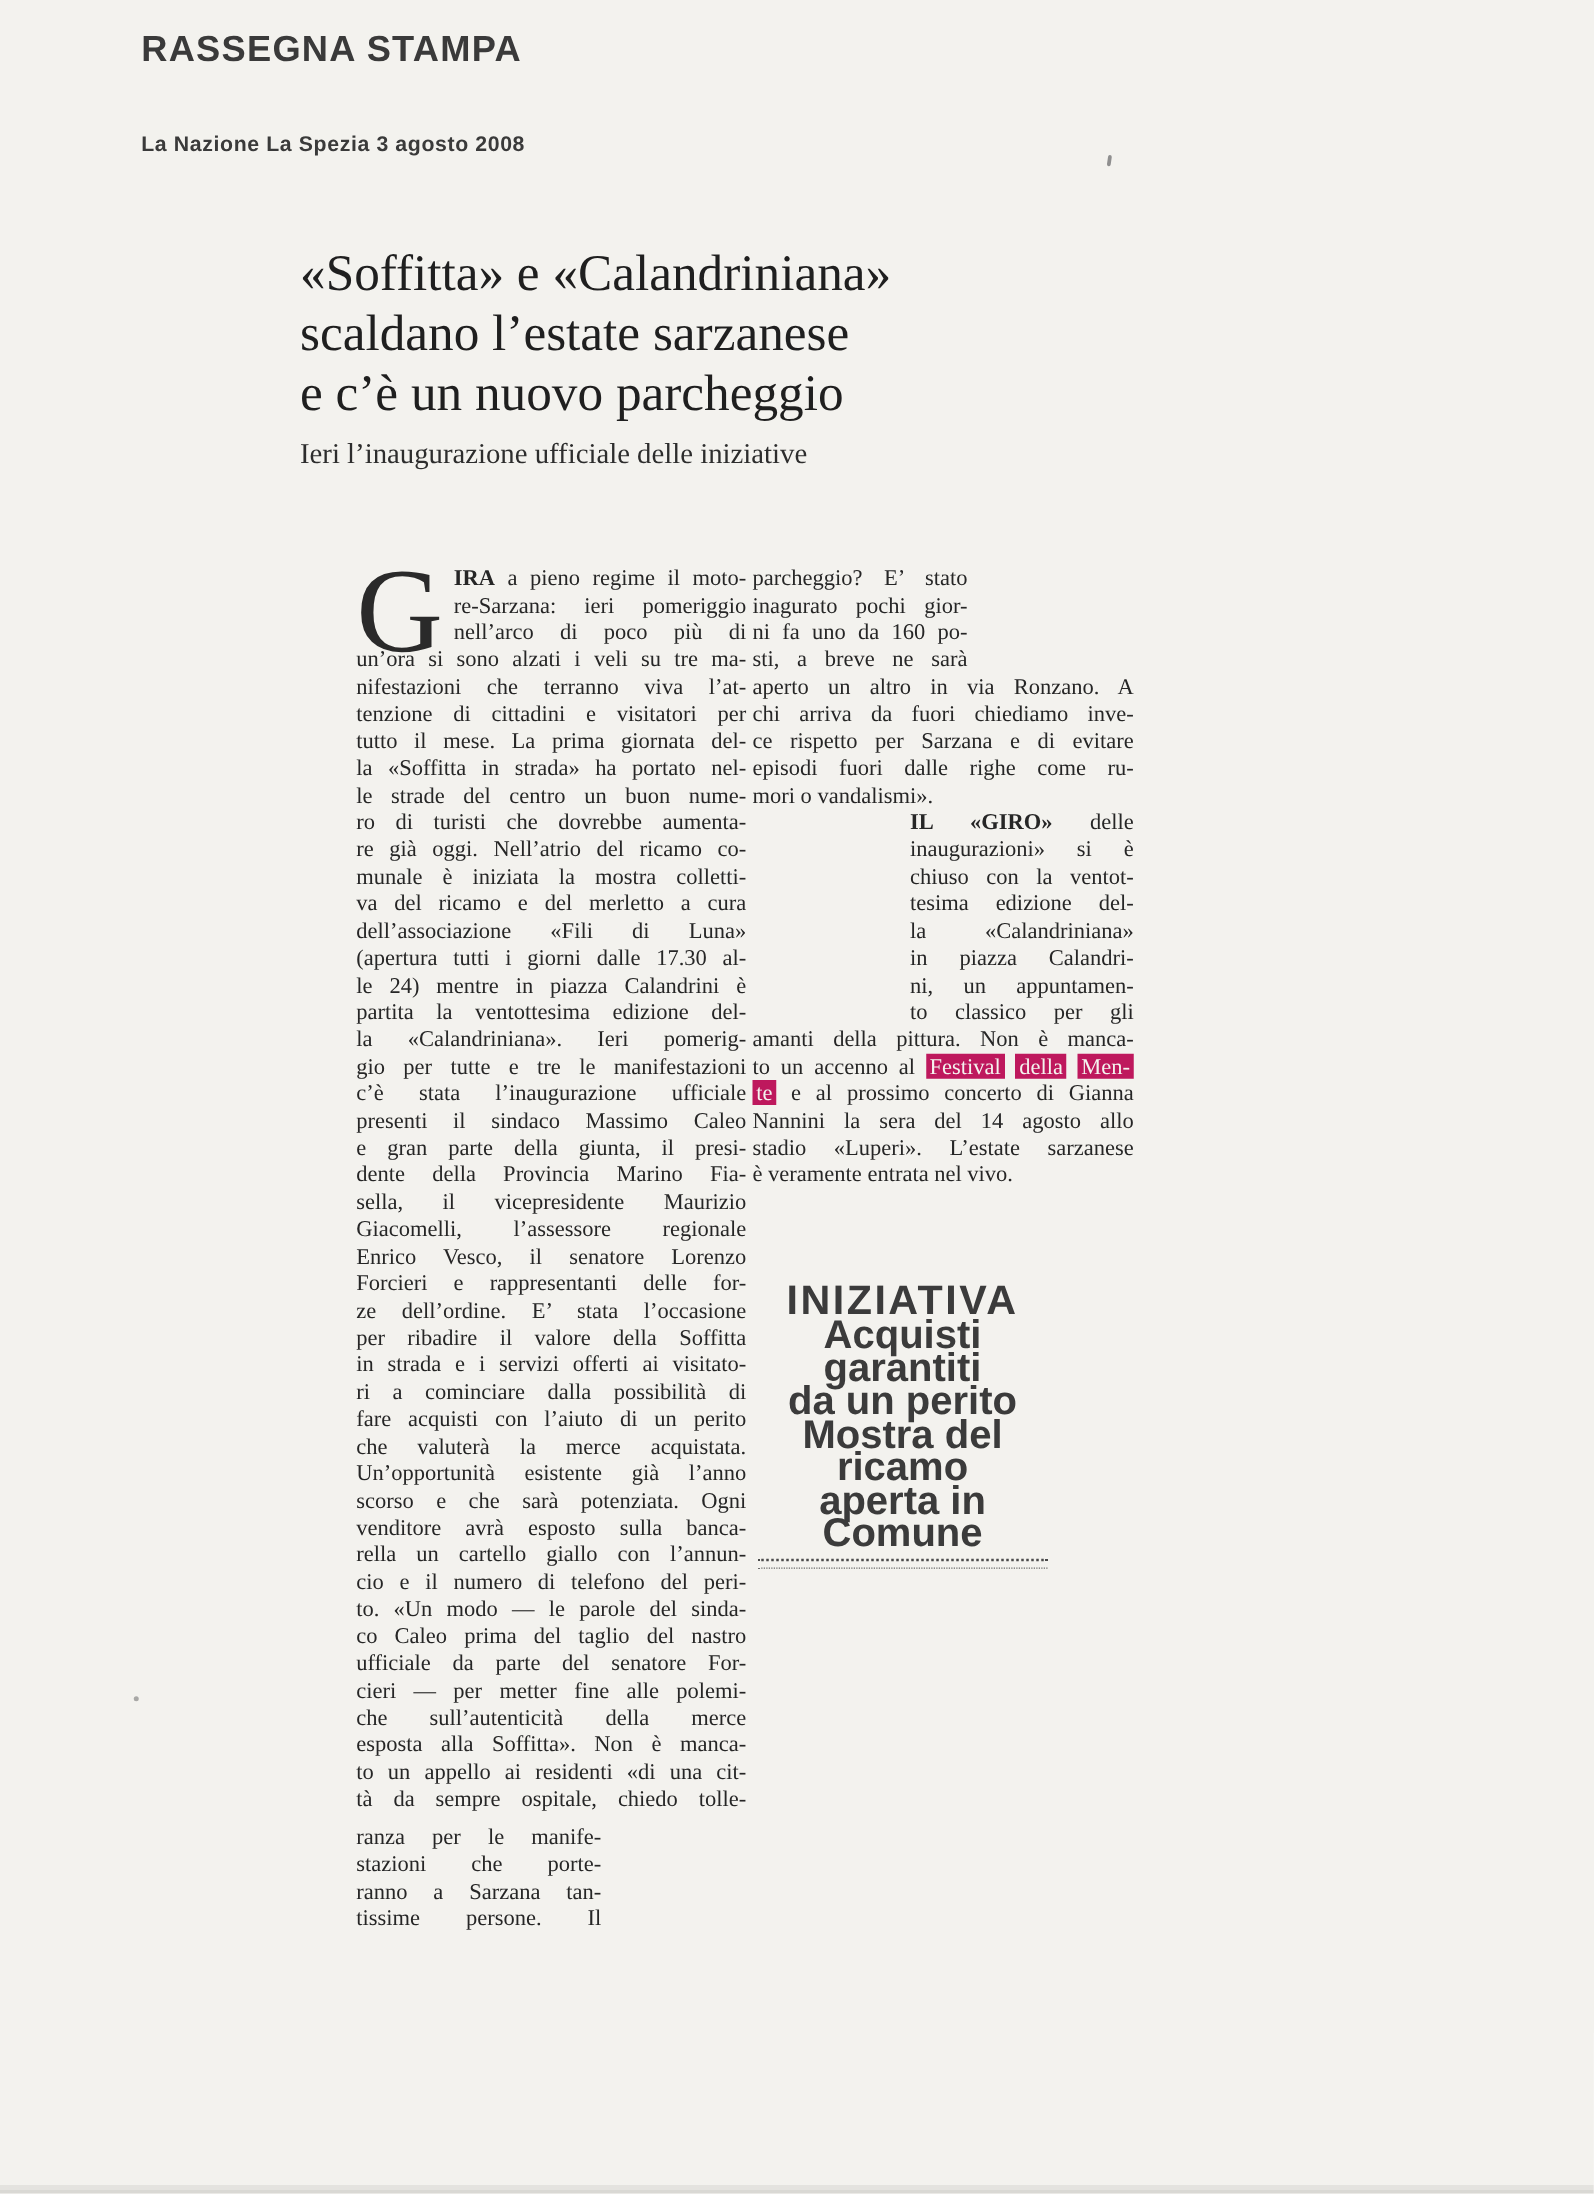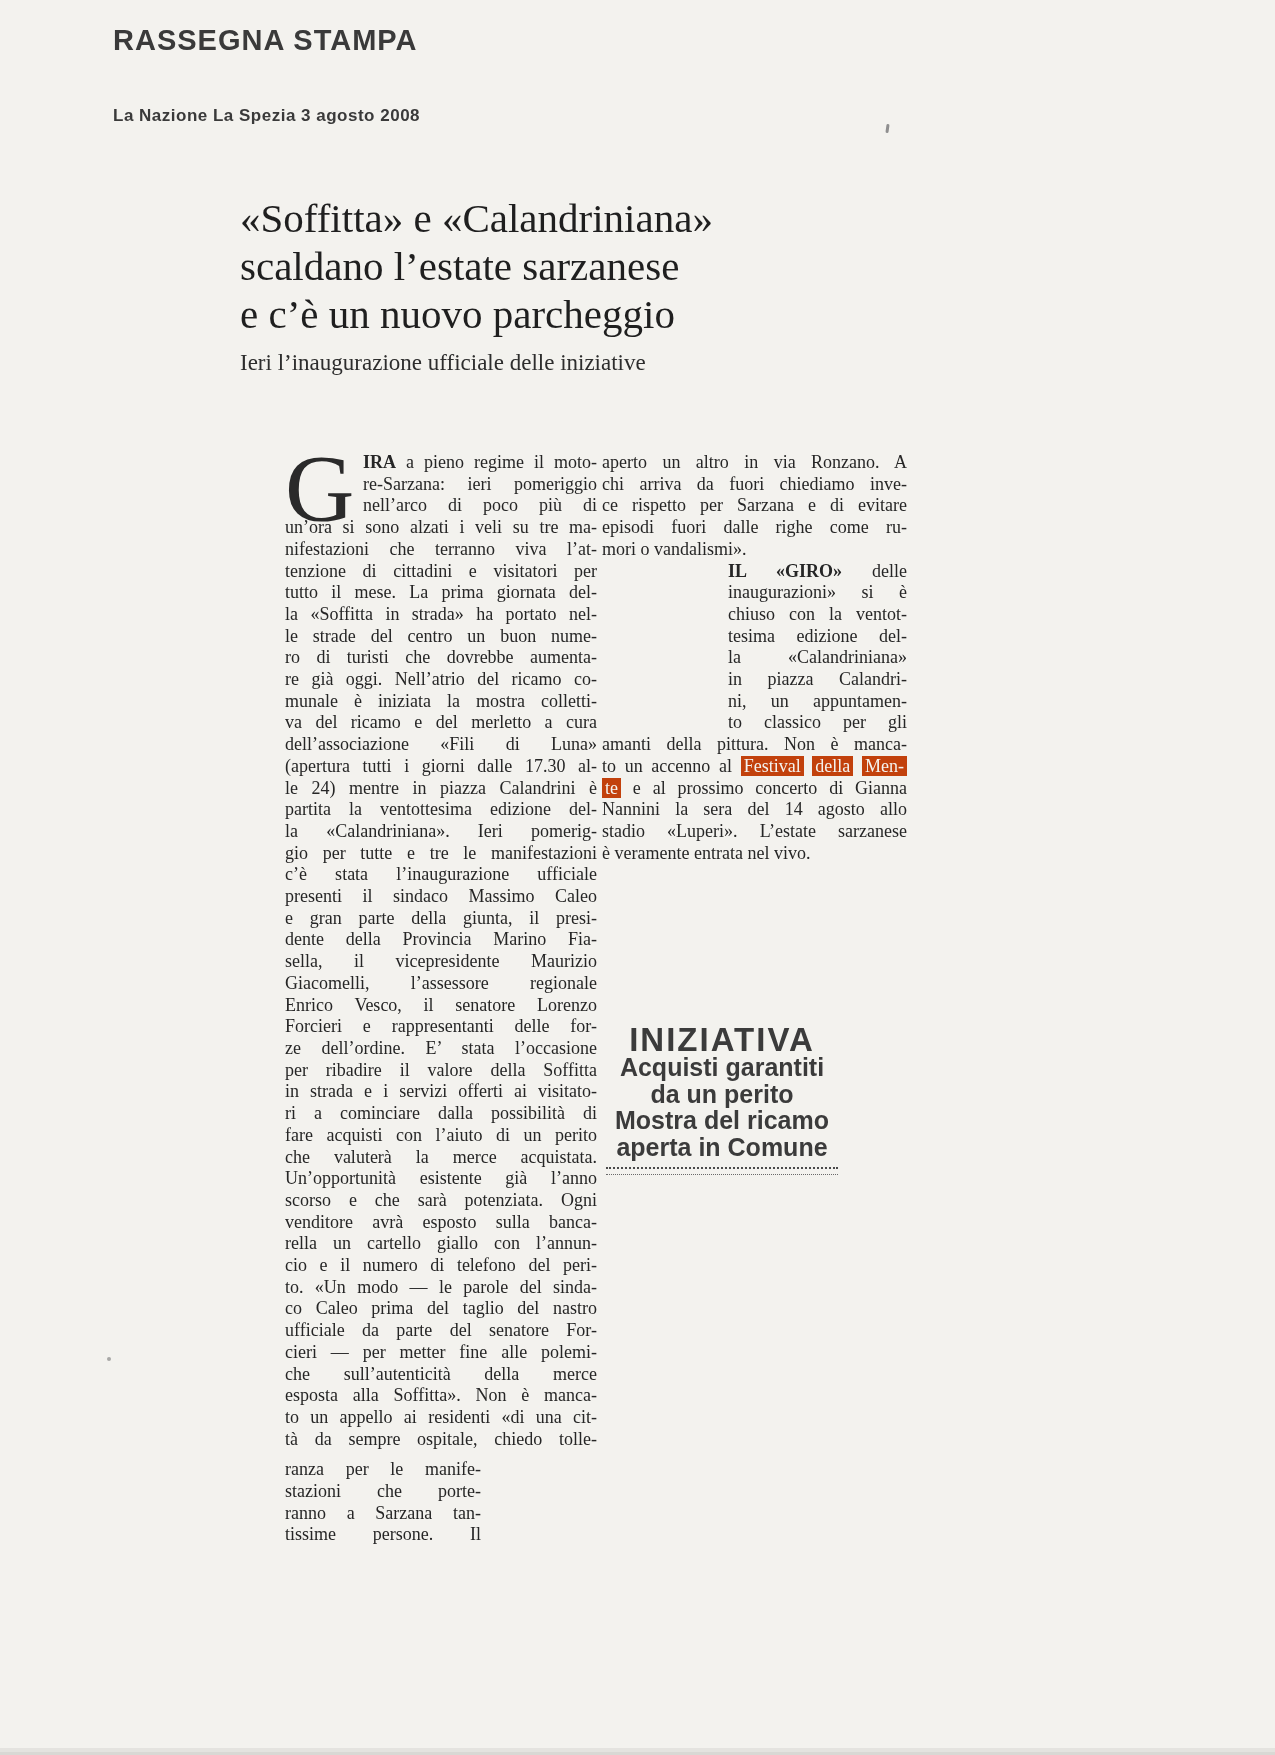--- a/index.html
+++ b/index.html
@@ -40,37 +40,37 @@
   .col{
     position:absolute;top:452px;
     font-size:18px;line-height:21.7px;color:#262626;
   }
   .col-left{left:285px;width:312px;}
   .col-right{left:602px;width:305px;}
   .para{position:relative;}
   .tl{min-height:21.7px;}
   .jl{text-align:justify;text-align-last:justify;}
   .bseg{font-weight:bold;}
-  .hlw{background:#c2410c;color:#f4f3ef;padding:0 3px;}
+  .hlw{background:#be185d;color:#f4f3ef;padding:0 3px;}
   .dropcap{
     position:absolute;left:0;top:2px;
     font-size:96px;line-height:70px;color:#2a2a2a;
   }
   .p-lead .ind{margin-left:78px;}
   .p-tail{margin-top:9px;width:196px;}
   .p-narrow-top{width:172px;}
   .p-indented{margin-left:126px;width:179px;}
   .iniziativa-box{
     position:absolute;left:600px;top:1026px;width:244px;
     text-align:center;
     font-family:"Liberation Sans", sans-serif;
     font-weight:bold;color:#3b3b3b;
   }
   .iniziativa-title{font-size:33px;line-height:28px;letter-spacing:2px;}
-  .iniziativa-line{font-size:25px;line-height:26.5px;}
+  .iniziativa-line{font-size:32px;line-height:26.5px;}
   .dashed-rule{
     margin:7px auto 0 auto;width:232px;height:5px;
     border-top:2px dotted #4a4a4a;
     border-bottom:1px dotted #6a6a6a;
   }
   .speck-1{
     position:absolute;left:886px;top:124px;width:3px;height:9px;
     background:#8f8f8f;border-radius:2px;transform:rotate(8deg);
   }
   .speck-2{
@@ -152,20 +152,26 @@
         <div class="tl jl">tà da sempre ospitale, chiedo tolle-</div>
       </div>
       <div class="para p-tail">
         <div class="tl jl">ranza per le manife-</div>
         <div class="tl jl">stazioni che porte-</div>
         <div class="tl jl">ranno a Sarzana tan-</div>
         <div class="tl jl">tissime persone. Il</div>
       </div>
     </div>
   <div class="col col-right">
+      <div class="para p-narrow-top">
+        <div class="tl jl">parcheggio? E’ stato</div>
+        <div class="tl jl">inagurato pochi gior-</div>
+        <div class="tl jl">ni fa uno da 160 po-</div>
+        <div class="tl jl">sti, a breve ne sarà</div>
+      </div>
       <div class="para p-flow">
         <div class="tl jl">aperto un altro in via Ronzano. A</div>
         <div class="tl jl">chi arriva da fuori chiediamo inve-</div>
         <div class="tl jl">ce rispetto per Sarzana e di evitare</div>
         <div class="tl jl">episodi fuori dalle righe come ru-</div>
         <div class="tl">mori o vandalismi».</div>
       </div>
       <div class="para p-indented">
         <div class="tl jl"><span class="bseg">IL «GIRO»</span><span> delle</span></div>
         <div class="tl jl">inaugurazioni» si è</div>

